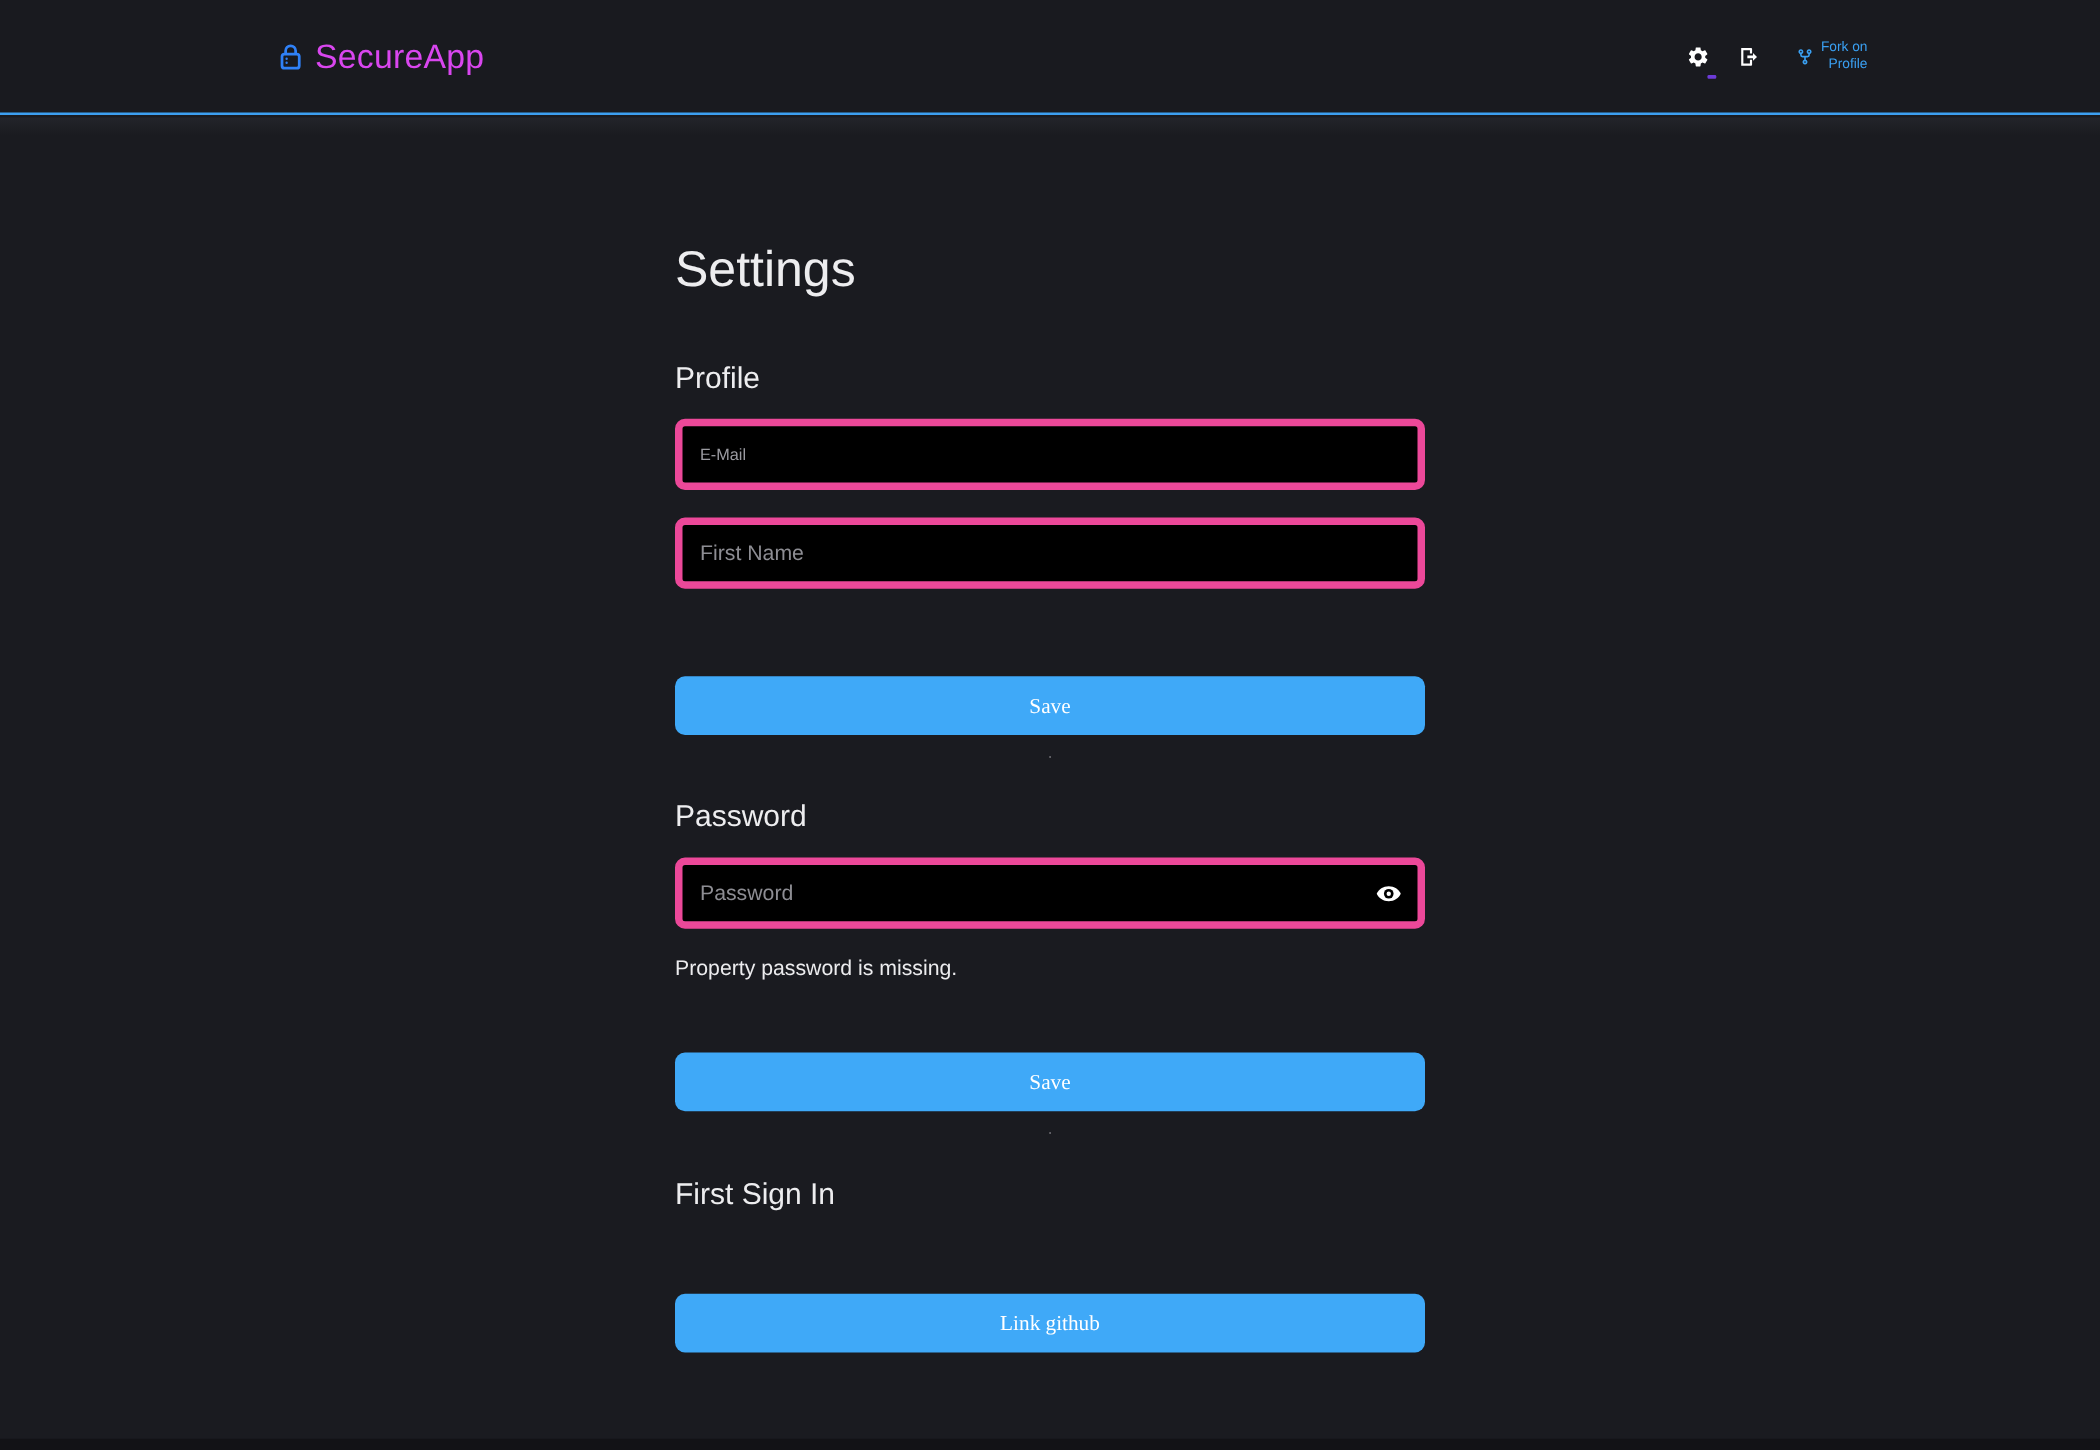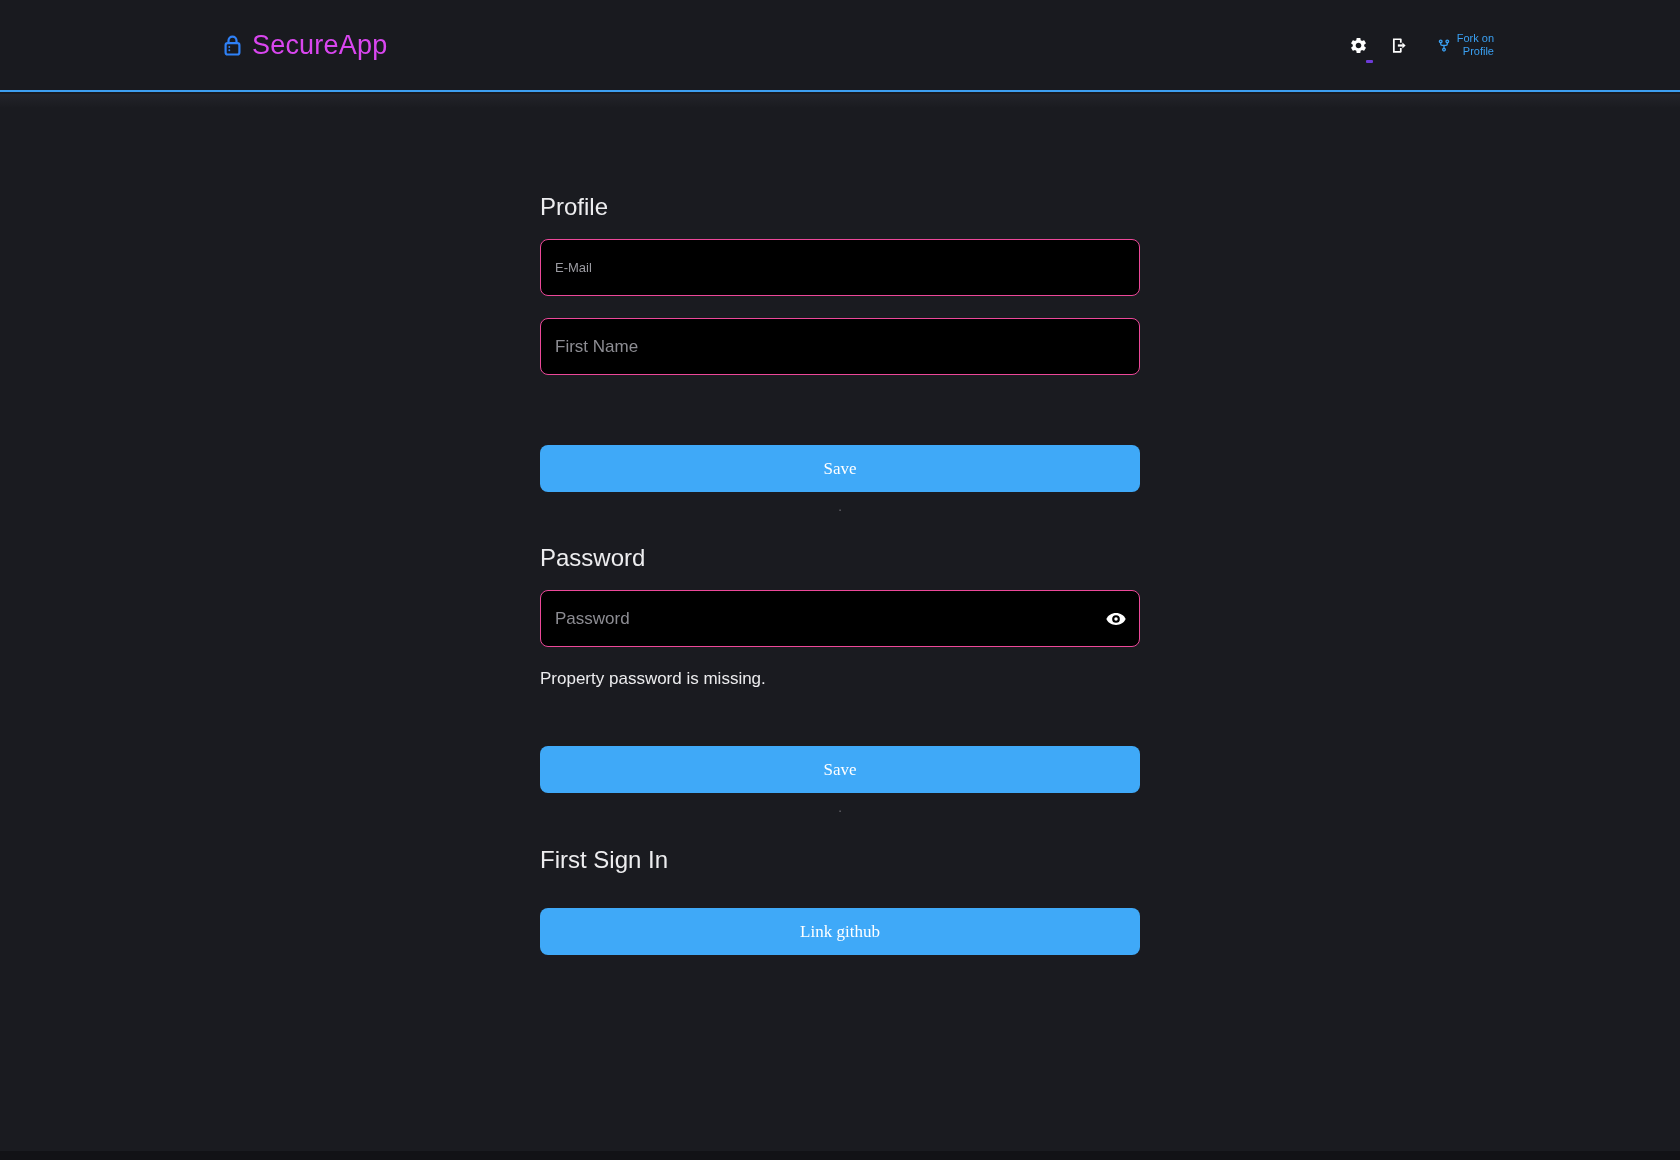--- a/index.html
+++ b/index.html
@@ -50,21 +50,21 @@
   h1.page-title { margin: 0 0 48px; font-size: 40px; line-height: 48px; font-weight: 400; color: #ededef; }
   h2.section-heading { margin: 0 0 18px; font-size: 24px; line-height: 29px; font-weight: 400; color: #ededef; }
   h2.mt-password { margin-top: 30px; }
   h2.mt-social { margin-top: 31px; }
 
   
   .field {
     position: relative;
     width: 100%; height: 57px;
     background: #000;
-    border: 1px solid #ec4899;
+    border: 6px solid #ec4899;
     border-radius: 8px;
     padding: 0 14px;
     display: flex; flex-direction: column; justify-content: center;
     margin-bottom: 22px;
   }
   .field-label { font-size: 13px; line-height: 15px; color: #9b9ba1; margin-bottom: 1px; }
   .field input {
     background: transparent; border: none; outline: none;
     color: #fff; font-size: 17px; font-family: inherit;
     padding: 0; width: 100%;
@@ -79,21 +79,21 @@
   
   .btn {
     display: block; width: 100%; height: 47px;
     background: #3fa9f8; color: #fff;
     border: none; border-radius: 8px;
     font-size: 17px; font-weight: 500; font-family: Liberation Serif, serif;
     cursor: pointer;
   }
   .btn-save-profile { margin-top: 70px; }
   .btn-save-password { margin-top: 57px; }
-  .btn-link-github { margin-top: 34px; }
+  .btn-link-github { margin-top: 65px; }
   .helper-dot {
     margin-top: 6px; height: 15px;
     text-align: center;
     color: #606066; font-size: 15px; line-height: 15px;
   }
   .error-text { margin: 12px 0 0; font-size: 17px; line-height: 20px; color: #ececee; }
 
   .bottom-strip { position: absolute; left: 0; right: 0; bottom: 0; height: 9px; background: #121216; }
 </style>
 </head>
@@ -141,20 +141,21 @@
       <span class="fork-text">
         <span>Fork on</span>
         <span>Profile</span>
       </span>
     </a>
   </div>
 </header>
 <div class="content-glow"></div>
 
 <main class="main">
+  <h1 class="page-title">Settings</h1>
 
   <h2 class="section-heading">Profile</h2>
 
   <div class="field">
     <span class="field-label">E-Mail</span>
   </div>
 
   <div class="field single">
     <input type="text" placeholder="First Name" style="">
   </div>

